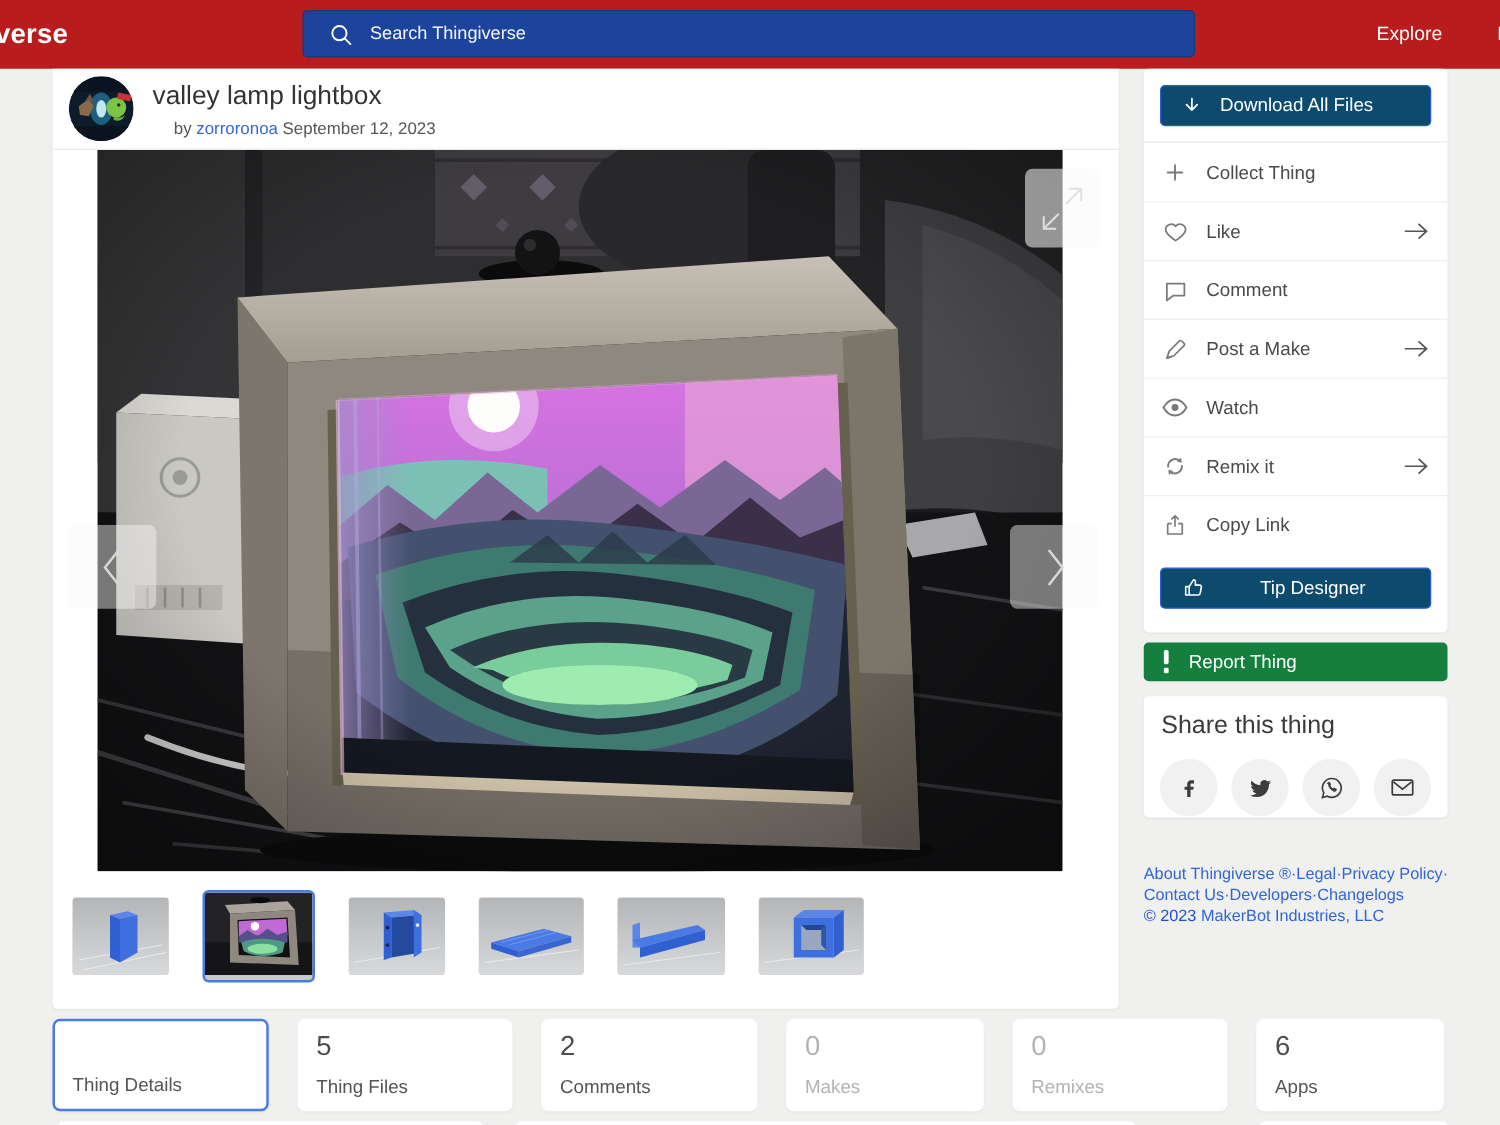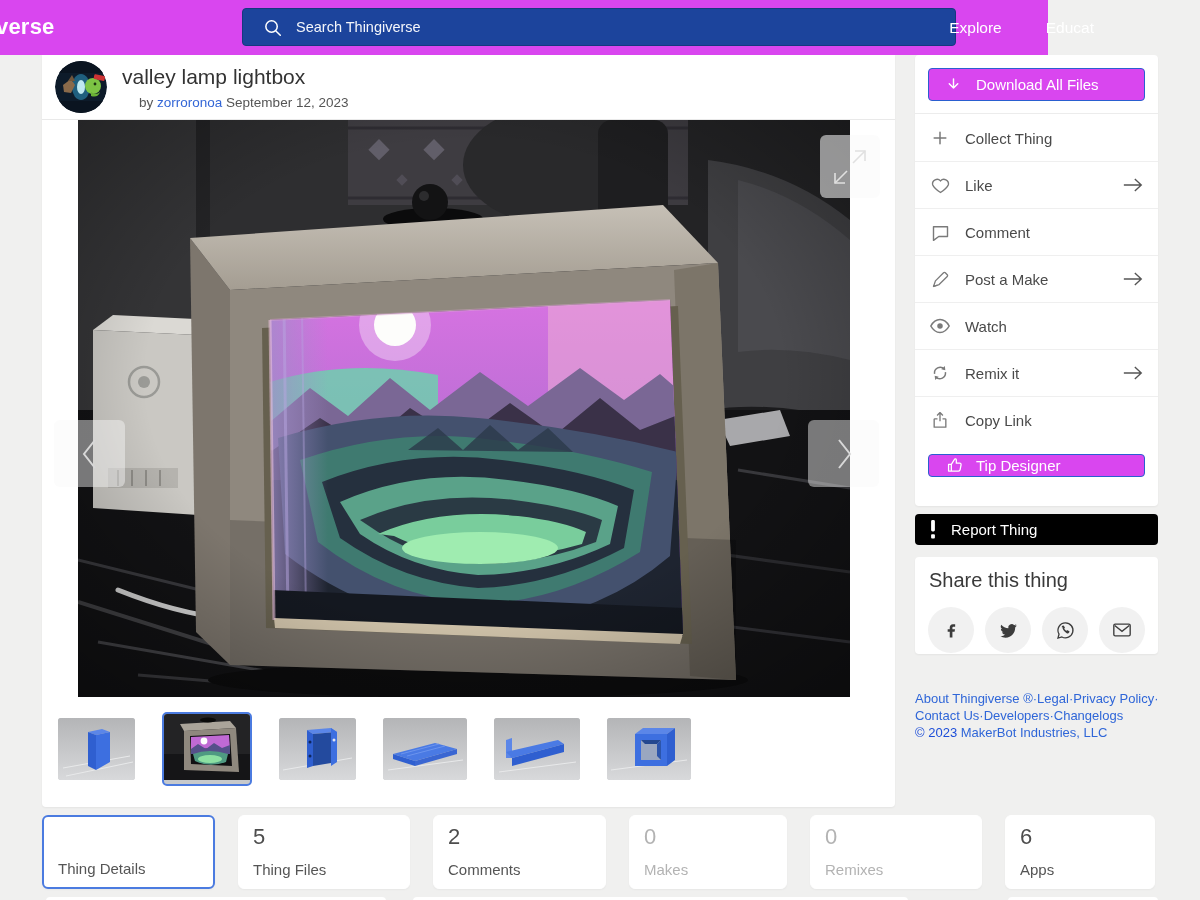--- a/index.html
+++ b/index.html
@@ -2,21 +2,21 @@
 <html><head>
 <meta charset="utf-8">
 <style>
   html,body{margin:0;padding:0;}
   body{
     width:1200px;height:900px;position:relative;overflow:hidden;
     background:#f0f0ef;font-family:"Liberation Sans",sans-serif;
     -webkit-font-smoothing:antialiased;
   }
   
-  .header{position:absolute;left:0;top:0;width:1048px;height:55px;background:#d946ef;}
+  .header{position:absolute;left:0;top:0;width:1200px;height:55px;background:#b91c1c;}
   .logo{position:absolute;left:-4px;top:14px;color:#fff;font-size:22px;font-weight:bold;letter-spacing:.2px;}
   .searchbox{position:absolute;left:242px;top:8px;width:714px;height:38px;background:#1c449c;border:1px solid #16387f;border-radius:4px;display:flex;align-items:center;box-sizing:border-box;}
   .searchbox svg{margin-left:20px;flex:0 0 auto;}
   .searchbox input{flex:1;background:transparent;border:none;outline:none;color:#fff;font-size:14.5px;font-family:"Liberation Sans",sans-serif;margin-left:12px;}
   .searchbox input::placeholder{color:rgba(255,255,255,.95);opacity:1;}
   .nav{position:absolute;right:-46px;top:0;height:55px;display:flex;align-items:center;gap:44px;}
   .nav-item{color:#fff;font-size:15.5px;white-space:nowrap;cursor:pointer;}
   
   .card{position:absolute;background:#fff;border-radius:4px;box-shadow:0 1px 2px rgba(0,0,0,.05);}
   .main-card{left:42px;top:55px;width:853px;height:752px;border-radius:0 0 4px 4px;}
@@ -33,31 +33,31 @@
   .car-btn{position:absolute;width:71px;height:67px;border-radius:6px;background:rgba(248,248,248,.45);display:flex;align-items:center;justify-content:center;cursor:pointer;}
   .car-prev{left:-24px;top:300px;}
   .car-next{left:730px;top:300px;}
   
   .thumbs{position:absolute;left:16px;top:657px;display:flex;align-items:flex-start;gap:27px;}
   .thumb{height:62px;margin-top:6px;border-radius:3px;overflow:hidden;cursor:pointer;background:#c7c9cb;}
   .thumb svg{display:block;}
   .thumb.selected{height:70px;margin-top:0;border:2px solid #4b7be0;border-radius:5px;}
   
   .side-card{left:915px;top:55px;width:243px;height:451px;}
-  .btn-blue{background:#d946ef;border:1px solid #2a5fd0;border-radius:4px;color:#fff;font-size:15px;display:flex;align-items:center;cursor:pointer;box-sizing:border-box;}
+  .btn-blue{background:#0c4a6e;border:1px solid #2a5fd0;border-radius:4px;color:#fff;font-size:15px;display:flex;align-items:center;cursor:pointer;box-sizing:border-box;}
   .dl-btn{position:absolute;left:13px;top:13px;width:217px;height:33px;}
   .dl-btn svg{margin:0 14px 0 16px;}
   .side-div{position:absolute;left:0;top:58px;width:243px;height:1px;background:#ececec;}
   .action-row{position:absolute;left:0;width:243px;height:47px;display:flex;align-items:center;cursor:pointer;border-bottom:1px solid #efefef;box-sizing:border-box;}
   .action-row .aicon{margin:0 14px 0 14px;width:22px;display:flex;justify-content:center;}
   .action-row .alabel{font-size:15px;color:#4a4a4a;flex:1;}
   .action-row .aarrow{margin-right:14px;display:flex;}
-  .tip-btn{position:absolute;left:13px;top:399px;width:217px;height:23px;}
+  .tip-btn{position:absolute;left:13px;top:399px;width:217px;height:33px;gap:32px;}
   .tip-btn svg{margin:0 12px 0 16px;}
-  .report-btn{position:absolute;left:915px;top:514px;width:243px;height:31px;background:#000000;border-radius:4px;color:#fff;font-size:15px;display:flex;align-items:center;cursor:pointer;}
+  .report-btn{position:absolute;left:915px;top:514px;width:243px;height:31px;background:#15803d;border-radius:4px;color:#fff;font-size:15px;display:flex;align-items:center;cursor:pointer;}
   .report-btn svg{margin:0 14px 0 14px;}
   .share-card{left:915px;top:557px;width:243px;height:97px;}
   .share-title{position:absolute;left:14px;top:12px;font-size:20px;color:#3a3a3a;}
   .share-icons{position:absolute;left:13px;top:50px;display:flex;gap:11px;}
   .sicon{width:46px;height:46px;border-radius:50%;background:#f1f1f1;display:flex;align-items:center;justify-content:center;cursor:pointer;}
   .footer{position:absolute;left:915px;top:690px;width:250px;font-size:13px;line-height:17px;color:#555;}
   .flink{color:#2f66d8;cursor:pointer;}
   .fsep{color:#2f66d8;}
   .fplain{color:#1d4ed8;}
   

